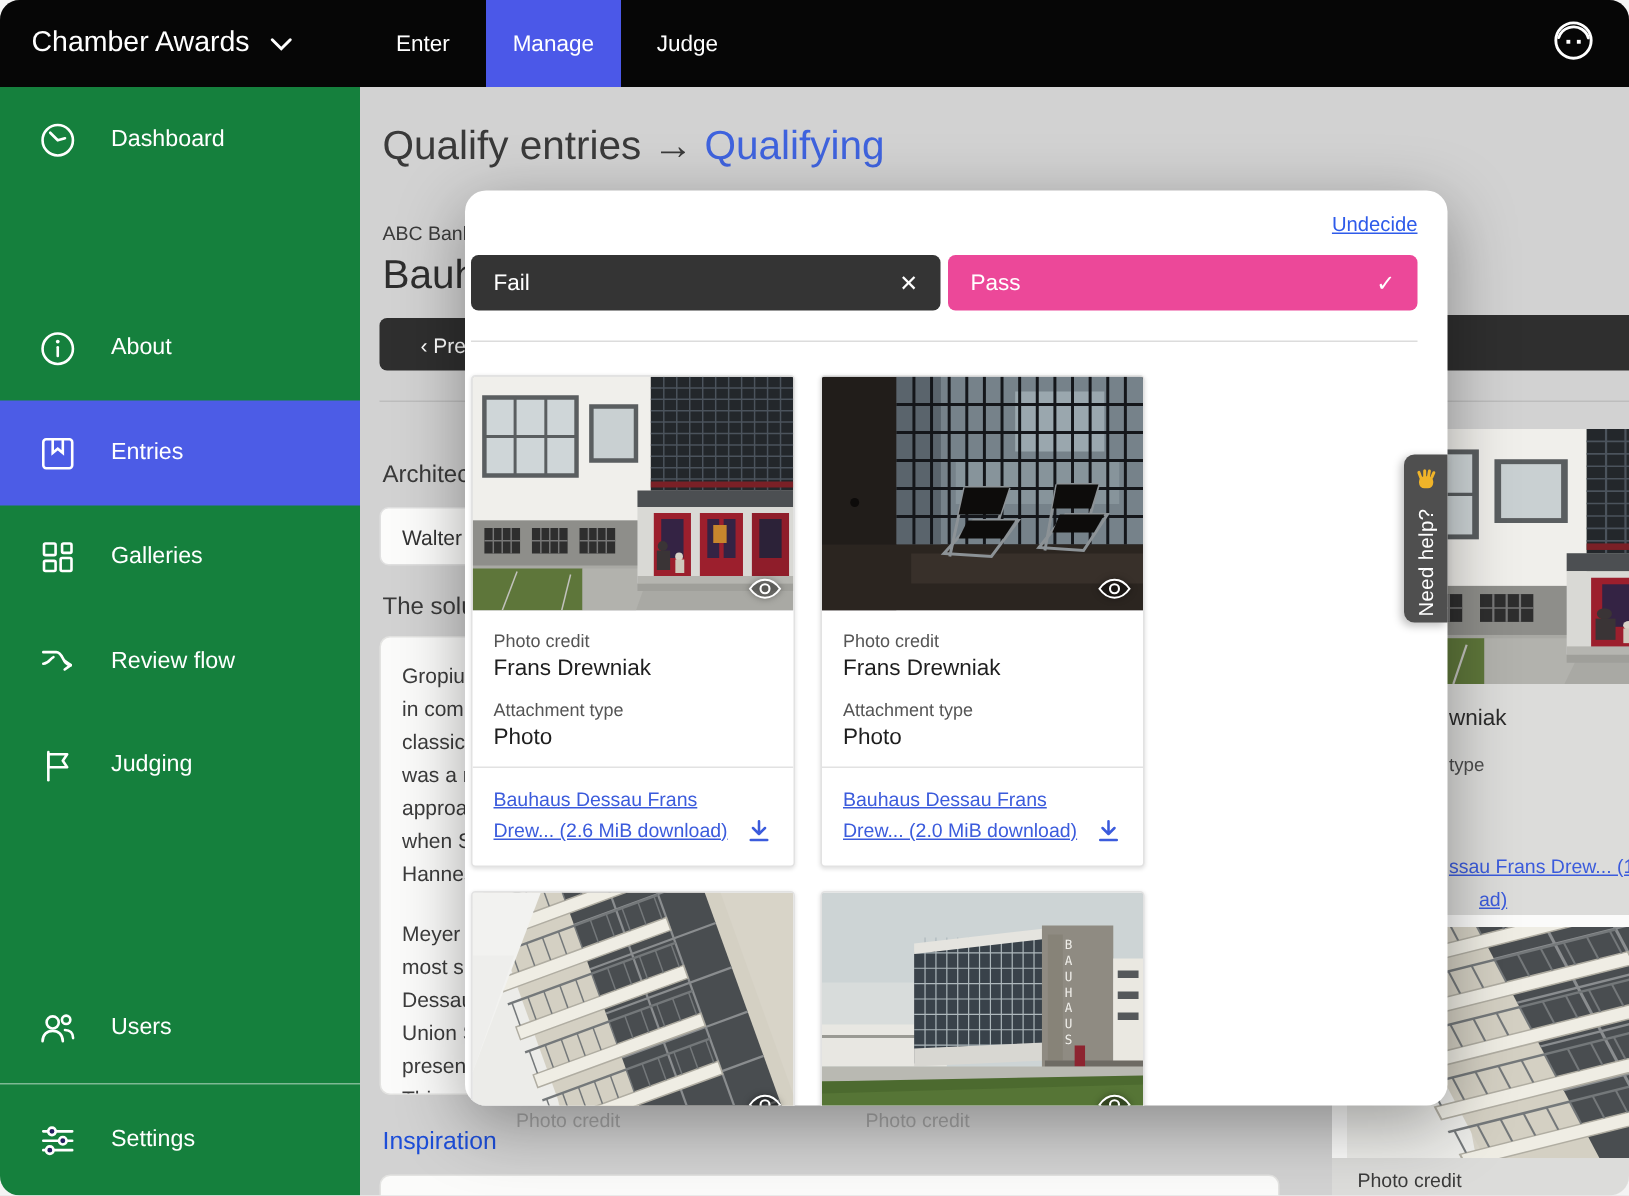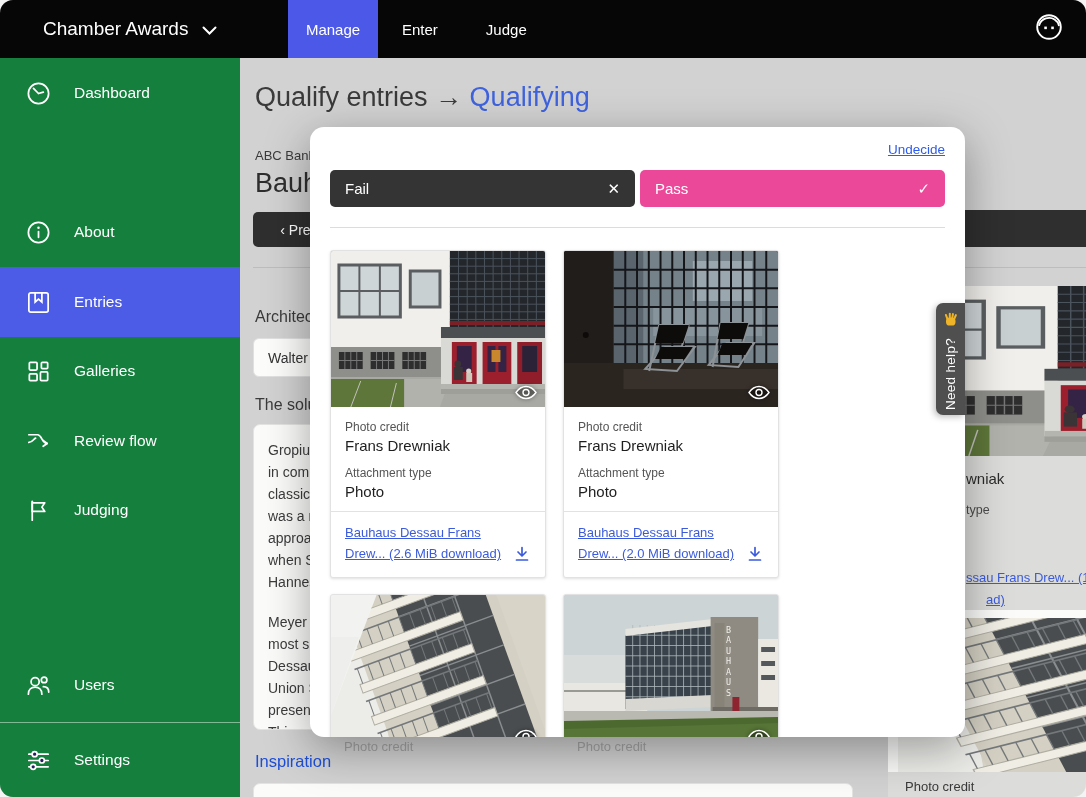--- a/index.html
+++ b/index.html
@@ -1,19 +1,19 @@
 <!DOCTYPE html>
 <html><head>
 <meta charset="utf-8">
 <style>
   html,body{margin:0;padding:0;background:#f4f4f4;font-family:"Liberation Sans",sans-serif;}
   .app{position:relative;width:1086px;height:797px;background:#d2d2d2;border-radius:13px;overflow:hidden;margin:0 auto;}
   
   .hdr{position:absolute;left:0;top:0;right:0;height:58px;background:#060606;display:flex;align-items:center;z-index:15;}
-  .brand{width:288px;display:flex;align-items:center;gap:14px;padding-left:43px;box-sizing:border-box;color:#fff;font-size:19px;cursor:pointer;}
+  .brand{width:240px;display:flex;align-items:center;gap:14px;padding-left:21px;box-sizing:border-box;color:#fff;font-size:19px;cursor:pointer;}
   .toptab{height:58px;display:flex;align-items:center;justify-content:center;color:#fff;font-size:15px;cursor:pointer;}
   .toptab.active{background:#4b58e8;width:90px;}
   .toptab.plain{padding:0 24px;}
   .hdr-right{margin-left:auto;padding-right:22px;display:flex;align-items:center;}
   
   .sidebar{position:absolute;left:0;top:58px;width:240px;bottom:0;background:#15803d;z-index:14;}
   .si{position:absolute;left:0;right:0;height:70px;display:flex;align-items:center;gap:22px;padding-left:25px;box-sizing:border-box;color:#fff;font-size:15.5px;cursor:pointer;}
   .si.active{background:#4c5ce6;}
   .si .ic{width:27px;height:27px;flex:0 0 27px;display:flex;align-items:center;justify-content:center;}
   .sb-divider{position:absolute;left:0;right:0;top:664px;border-top:1px solid rgba(255,255,255,.45);}
@@ -30,21 +30,21 @@
   .para .gap{height:18px;}
   .ghost{z-index:11;font-size:13px;color:rgba(70,70,70,.38);white-space:nowrap;}
   .bgcard{z-index:1;background:#dcdcda;border-radius:4px;overflow:hidden;}
   .bgcard .imgarea{position:absolute;left:0;right:0;overflow:hidden;}
   .bgfrag{z-index:2;white-space:nowrap;}
   .bluelink{color:#3b5bdc;text-decoration:underline;font-size:13px;cursor:pointer;}
   
   .helptab{position:absolute;left:936px;top:303px;width:29px;height:112px;background:#4f4f4f;border-radius:7px 0 0 7px;z-index:30;display:flex;flex-direction:column;align-items:center;padding-top:9px;box-sizing:border-box;cursor:pointer;box-shadow:-2px 2px 6px rgba(0,0,0,.25);}
   .helptab .vlabel{writing-mode:vertical-rl;transform:rotate(180deg);color:#fff;font-size:13.5px;margin-top:7px;letter-spacing:.3px;}
   
-  .modal{position:absolute;left:310px;top:127px;width:655px;height:610px;background:#fff;border-radius:14px;box-shadow:0 12px 45px rgba(0,0,0,.35);z-index:10;box-sizing:border-box;padding:15px 20px 0 20px;overflow:hidden;}
+  .modal{position:absolute;left:310px;top:127px;width:655px;height:610px;background:#fff;border-radius:14px;box-shadow:0 12px 45px rgba(0,0,0,.35);z-index:10;box-sizing:border-box;padding:15px 20px 0 4px;overflow:hidden;}
   .undecide-row{display:flex;justify-content:flex-end;height:22px;}
   .undecide{color:#2e5bea;font-size:13.5px;text-decoration:underline;cursor:pointer;}
   .btnrow{display:flex;gap:5px;margin-top:6px;}
   .bigbtn{flex:1;height:37px;border-radius:5px;display:flex;align-items:center;justify-content:space-between;padding:0 15px;color:#fff;font-size:15px;cursor:pointer;border:none;gap:36px;}
   .bigbtn.fail{background:#343434;}
   .bigbtn.pass{background:#ec4899;}
   .bigbtn .glyph{font-size:15px;}
   .m-divider{border-top:1px solid #dcdcdc;margin-top:20px;}
   .cardgrid{display:grid;grid-template-columns:216px 216px;column-gap:17px;row-gap:16px;margin-top:22px;}
   .pcard{border:1px solid #e2e2e2;border-radius:3px;background:#fff;box-shadow:0 1px 3px rgba(0,0,0,.13);overflow:hidden;}
@@ -67,25 +67,25 @@
 
   <div class="hdr">
     <div class="brand">
       <span>Chamber Awards</span>
       <span class="ic">
         <svg width="15" height="9" viewBox="0 0 15 9">
             <path d="M1.5 1.5 L7.5 7.5 L13.5 1.5" stroke="#fff" stroke-width="2" fill="none" stroke-linecap="round"></path>
           </svg>
       </span>
     </div>
+    <div class="toptab plain">
+        <span>Enter</span>
+      </div>
     <div class="toptab active">
         <span>Manage</span>
-      </div>
-    <div class="toptab plain">
-        <span>Enter</span>
       </div>
     <div class="toptab plain">
         <span>Judge</span>
       </div>
     <div class="hdr-right">
       <span style="cursor:pointer;">
         <svg width="30" height="30" viewBox="0 0 28 28" fill="none" stroke="#fff" stroke-width="1.8">
           <circle cx="14" cy="14" r="11"></circle>
           <path d="M4.8 12.2 C7 5.6 14.6 4.0 19.2 7.0 C21.3 8.4 22.7 10.2 23.2 12.4" stroke-linecap="round"></path>
           <rect x="9.6" y="13.6" width="2.4" height="2.4" fill="#fff" stroke="none"></rect>

